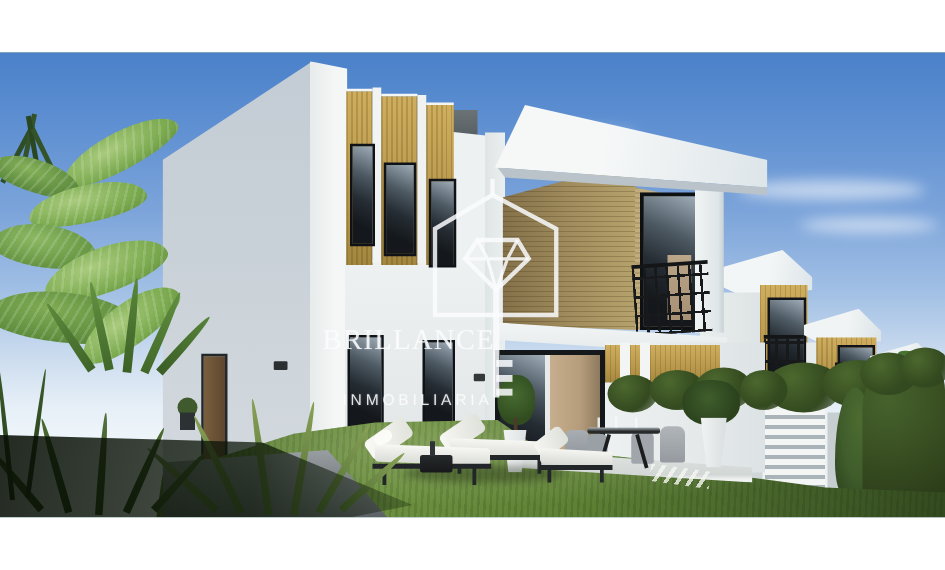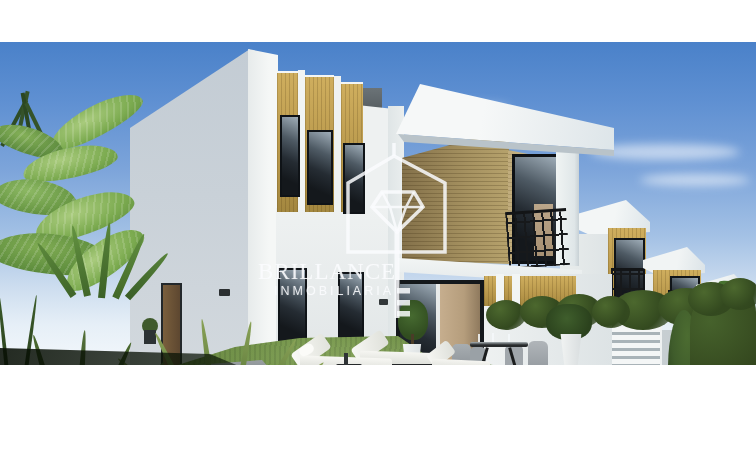--- a/index.html
+++ b/index.html
@@ -1,16 +1,16 @@
 <!DOCTYPE html>
 <html><head>
 <meta charset="utf-8">
 <style>
   html,body{margin:0;padding:0;background:#ffffff;}
-  .stage{position:relative;width:756px;height:365px;background:#14532d;overflow:hidden;
+  .stage{position:relative;width:756px;height:456px;background:#14532d;overflow:hidden;
          font-family:"Liberation Sans",sans-serif;}
   .a{position:absolute;}
   .band{left:0;width:756px;height:42px;background:#ffffff;}
   .photo{left:0;top:42px;width:756px;height:372px;overflow:hidden;background:#9db9dd;}
 
   
   .sky{inset:0;background:linear-gradient(180deg,#4a81c9 0%,#5f90d2 16%,#7ca4da 34%,
        #a3c1e5 52%,#cdddef 66%,#e6eff7 76%,#f2f7fb 86%,#f6f9fb 100%);}
   .cloud{background:#ffffff;border-radius:50%;filter:blur(5px);opacity:.55;}
   .wood-v{background:repeating-linear-gradient(90deg,rgba(60,40,5,.18) 0 1px,rgba(255,255,255,0) 1px 4px),
@@ -28,21 +28,21 @@
         transform-origin:50% 100%;}
   .leaf{border-radius:50% 50% 50% 50%/62% 62% 40% 40%;
         background:radial-gradient(ellipse at 40% 35%,#a9cb7d,#7cab50 60%,#5d8c3c);
         background-blend-mode:normal;}
   .leaf:after{content:"";position:absolute;inset:0;border-radius:inherit;
         background:repeating-linear-gradient(115deg,rgba(255,255,255,.14) 0 2px,rgba(0,0,0,0) 2px 7px);}
 
   
   .wm-text{color:rgba(250,252,254,.88);text-shadow:0 0 2px rgba(255,255,255,.25);}
   .wm-brand{font-family:"Liberation Serif",serif;font-size:23px;letter-spacing:1px;}
-  .wm-sub{font-family:"Liberation Sans",sans-serif;font-size:12.5px;letter-spacing:3px;}
+  .wm-sub{font-family:"Liberation Sans",sans-serif;font-size:12.5px;letter-spacing:3px;margin-top:29px;}
 </style>
 </head>
 <body>
 
 <div class="stage">
 
   <div class="a band" style="top:0;"></div>
 
   <div class="a photo">
 

